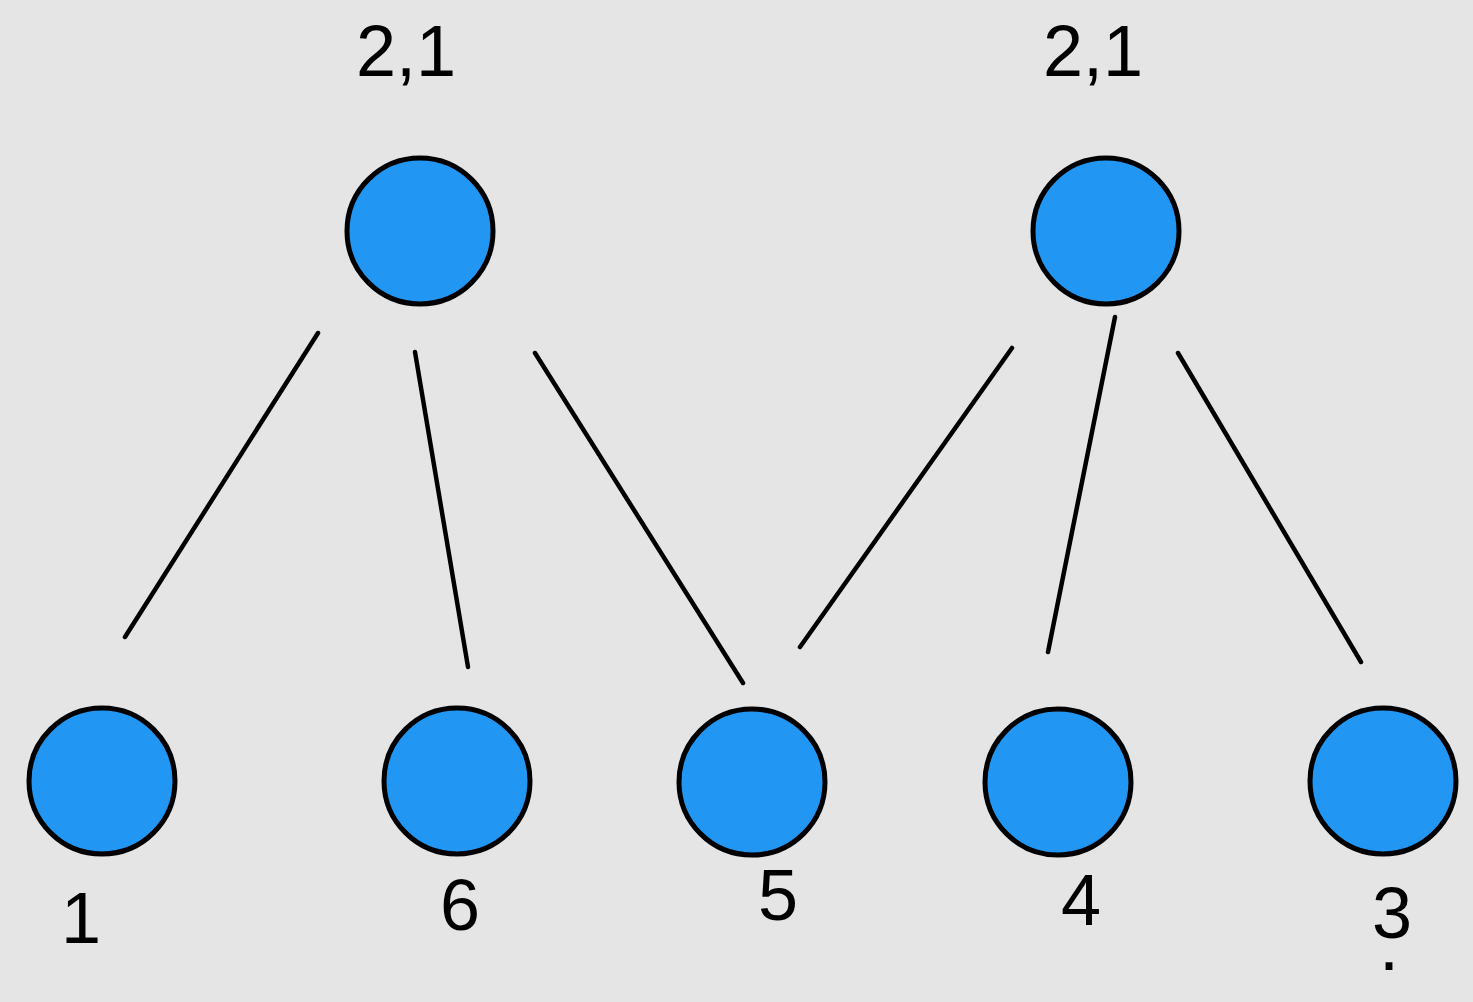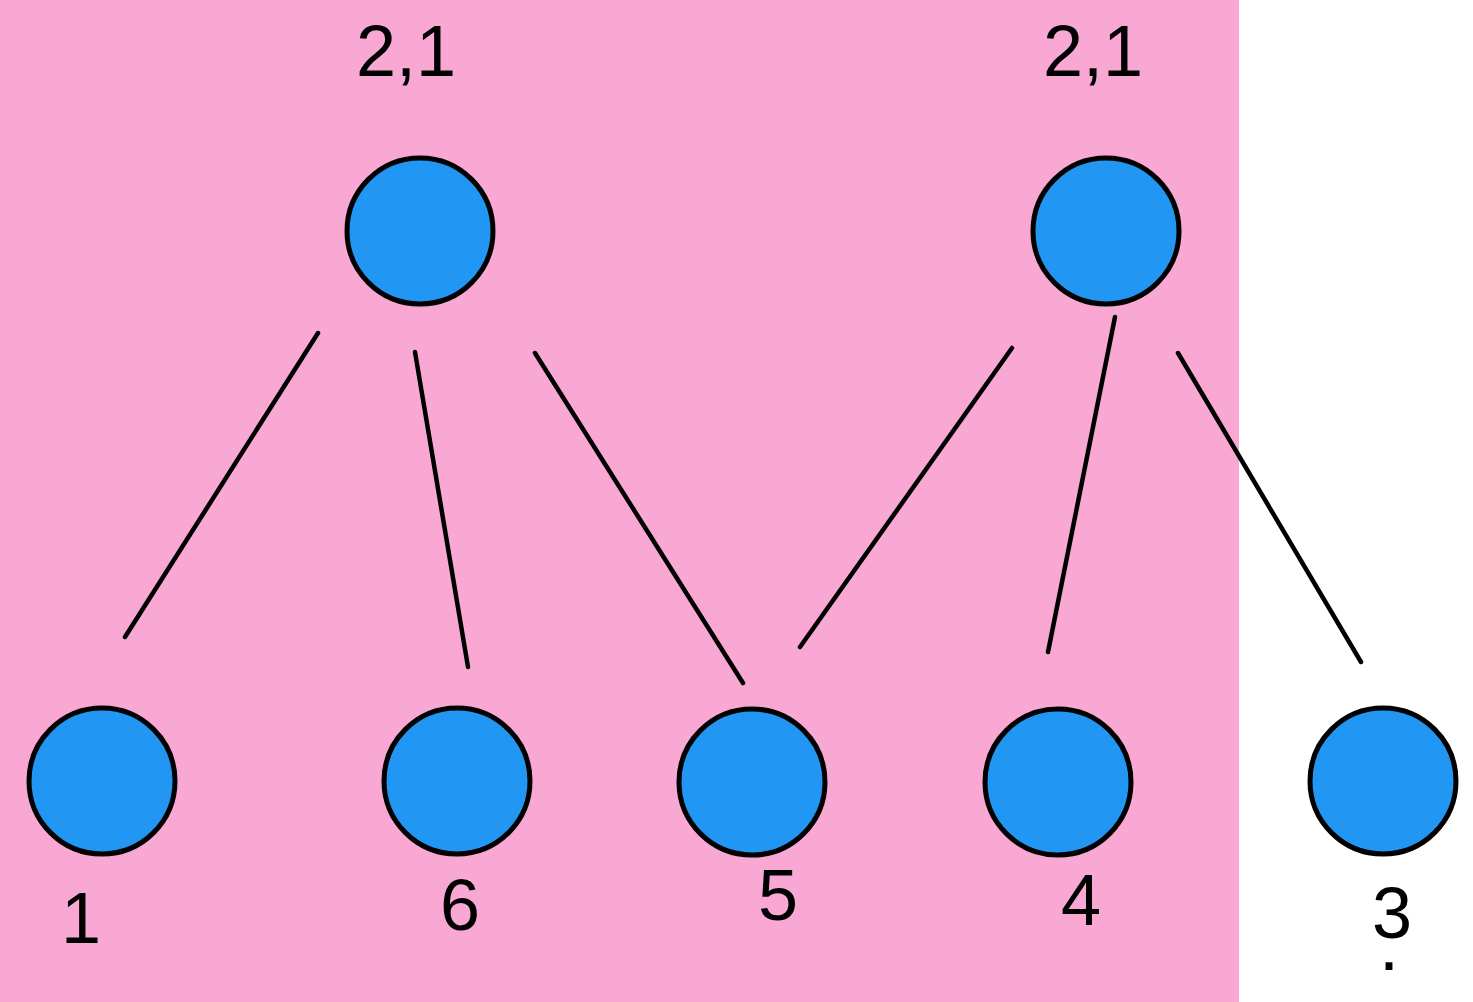--- a/index.html
+++ b/index.html
@@ -6,23 +6,23 @@
     margin: 0;
     padding: 0;
     background: #ffffff;
     width: 1473px;
     height: 1002px;
     overflow: hidden;
     font-family: "Liberation Sans", sans-serif;
   }
   .figure-wrap {
     position: relative;
-    width: 1239px;
+    width: 1473px;
     height: 1002px;
-    background: #f9a8d4;
+    background: #e5e5e5;
   }
   svg.graph {
     display: block;
     width: 1473px;
     height: 1002px;
   }
   .edge {
     stroke-width: 4.5;
     stroke-linecap: round;
     fill: none;

